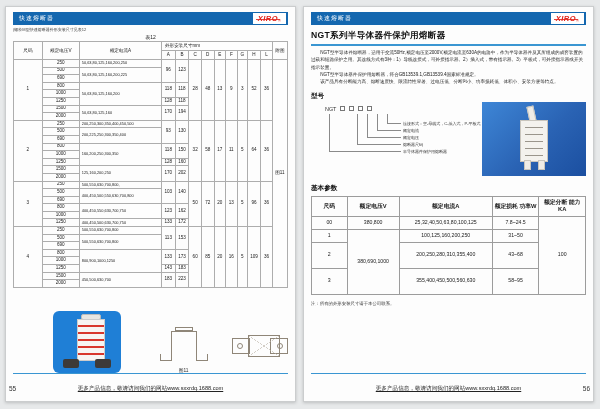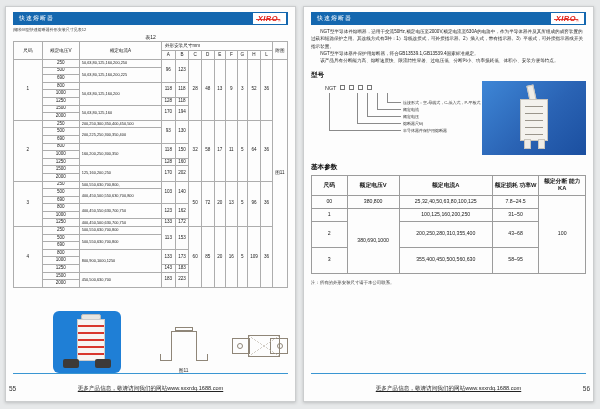--- a/index.html
+++ b/index.html
@@ -333,20 +333,21 @@
   <div class="page">
     <div class="hbar">
       <span class="hbar-label">快速熔断器</span>
       <span class="logo">
         <span class="logo-text">XIRO</span>
           <span class="logo-reg">®</span>
         <span class="logo-line"></span>
       </span>
     </div>
 
+    <div class="page-title">NGT系列半导体器件保护用熔断器</div>
 
     <div class="paras">
       <p>NGT型半导体件熔断器，适用于交流50Hz,额定电压至2000V,额定电流至630A的电路中，作为半导体器件及其所组成的成套装置的过载和短路保护之用。其连线方式有3种：1）导线连接式，可外接指示器。2）插入式，带有指示器。3）平板式，可外接指示器或开关指示装置。</p>
       <p>NGT型半导体器件保护用熔断器，符合GB13539.1,GB13539.4国家标准规定。</p>
       <p>该产品具有分断能力高、熔断速度快、限流特性显著、过电压低、分断I²t小、功率损耗低、体积小、安装方便等特点。</p>
     </div>
 
     <div class="sec-head">型号</div>
 
     <div class="model-row">

